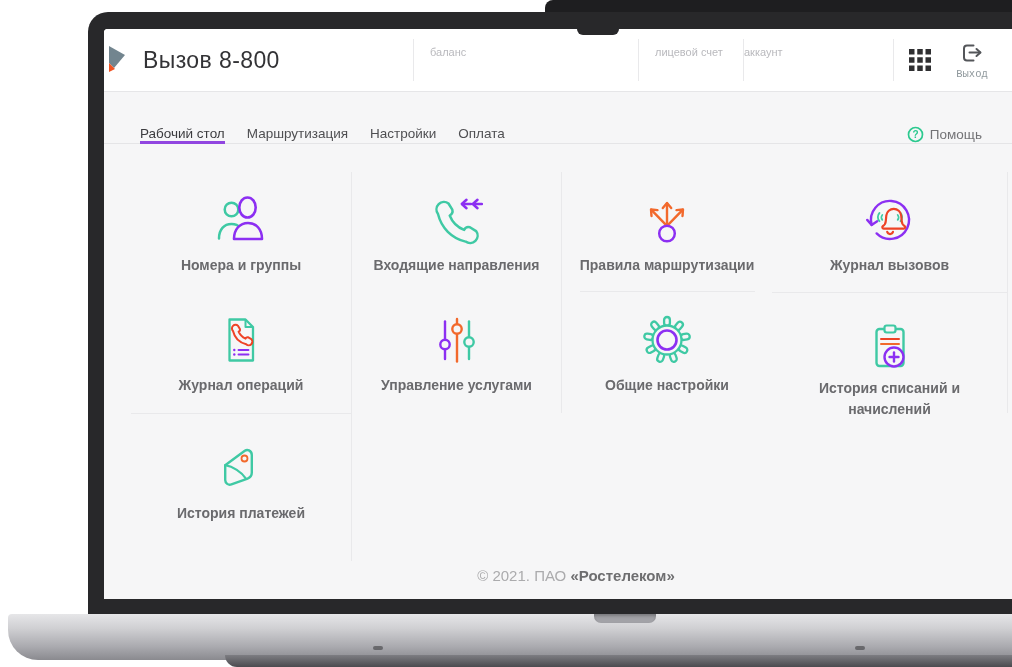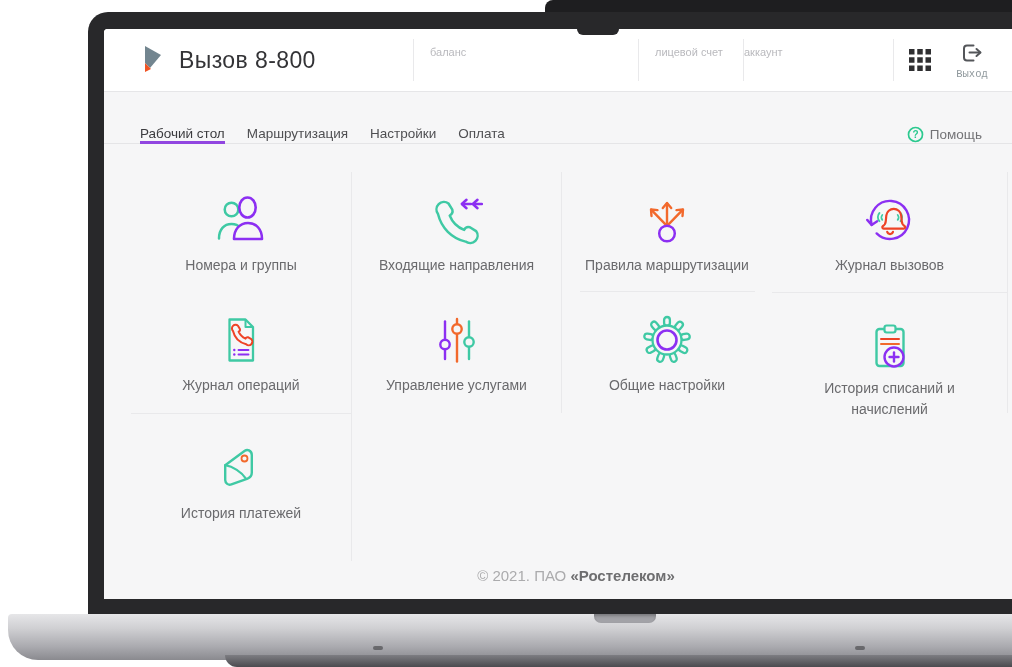--- a/index.html
+++ b/index.html
@@ -11,42 +11,42 @@
   .screen-frame { position:absolute; left:88px; top:12px; right:0; height:605px; background:#28282a; border-radius:20px 0 0 0; }
   .screen { position:absolute; left:104px; top:29px; right:0; height:570px; background:#ffffff; border-radius:4px 0 0 0; overflow:hidden; }
   .cam-notch { position:absolute; left:577px; top:29px; width:42px; height:6px; background:#28282a; border-radius:0 0 6px 6px; z-index:5; }
   .base { position:absolute; left:8px; top:614px; right:0; height:46px; background:linear-gradient(#e6e6e8 0%, #cfcfd2 32%, #a9a9ae 72%, #8a8a8f 100%); border-radius:4px 0 0 30px; }
   .base-groove { position:absolute; left:594px; top:614px; width:62px; height:9px; background:#a2a2a7; border-radius:0 0 7px 7px; box-shadow:inset 0 2px 3px rgba(0,0,0,.25); }
   .base-strip { position:absolute; left:225px; top:655px; right:0; height:12px; background:linear-gradient(#7d7d82, #4b4b4f); border-radius:0 0 0 14px; }
   .foot { position:absolute; top:646px; width:10px; height:4px; background:#46464a; border-radius:2px; opacity:.65; }
 
   
   .app { position:absolute; inset:0; display:flex; flex-direction:column; background:#f6f6f7; }
-  .hdr { position:relative; height:63px; background:#fff; border-bottom:1px solid #e6e6e8; display:flex; align-items:center; padding-left:36px; flex:none; }
+  .hdr { position:relative; height:63px; background:#fff; border-bottom:1px solid #e6e6e8; display:flex; align-items:center; flex:none; }
   .logo { width:26px; height:30px; flex:none; }
   .app-title { margin-left:13px; font-size:23px; font-weight:500; letter-spacing:.4px; color:#333336; white-space:nowrap; }
   .vdiv { position:absolute; top:10px; height:42px; width:1px; background:#e9e9eb; }
   .fld { position:absolute; top:17px; font-size:11px; color:#b9b9bd; }
   .apps-btn { position:absolute; left:805px; top:20px; width:22px; height:22px; cursor:pointer; }
   .logout { position:absolute; left:843px; top:14px; width:50px; display:flex; flex-direction:column; align-items:center; cursor:pointer; }
   .logout-label { margin-top:4px; font-size:10.5px; color:#8f989c;font-family:Liberation Mono, monospace; }
 
   .tabsbar { position:relative; height:52px; background:#f6f6f7; border-bottom:1px solid #e5e5e7; display:flex; align-items:flex-end; padding-left:36px; flex:none; }
   .tab { display:flex; align-items:center; margin-right:22px; font-size:13.5px; color:#4f4f52; cursor:pointer; border-bottom:3px solid transparent; padding-top:3px; margin-bottom:-1px; white-space:nowrap; }
   .tab.active { color:#3c3c3f; border-bottom-color:#9146e0; }
   .help { margin-left:auto; margin-right:30px; display:flex; align-items:center; gap:6px; cursor:pointer; font-size:13.5px; color:#737376; }
 
   .content { flex:1; position:relative; }
   .grid { margin:28px 4px 0 27px; display:grid; grid-template-columns:221px 210px 210px 1fr; grid-template-rows:120px 121px 148px; }
   .cell { position:relative; display:flex; flex-direction:column; align-items:center; padding-top:22px; }
   .cell.cR { border-right:1px solid #e9e9eb; }
   .cell.rT { border-top:1px solid #e9e9eb; }
   .cell.r3 { padding-top:28px; }
   .cell.bline::after { content:""; position:absolute; left:18px; right:17px; bottom:0; height:1px; background:#e9e9eb; }
-  .tile { cursor:pointer; }
+  .tile { cursor:pointer;font-weight:bold; }
   .ticon { height:56px; display:flex; align-items:flex-start; justify-content:center; }
   .tlabel { margin-top:5px; font-size:14px; color:#6a6a6d; text-align:center; line-height:1.5; max-width:180px; }
 
   .footer { margin:6px 0 0 36px; font-size:15px; color:#ababad;text-align:center; }
   .footer .co { color:#6e6e70; font-weight:700; cursor:pointer; }
 </style>
 </head>
 <body>
 
 <div class="stage">

